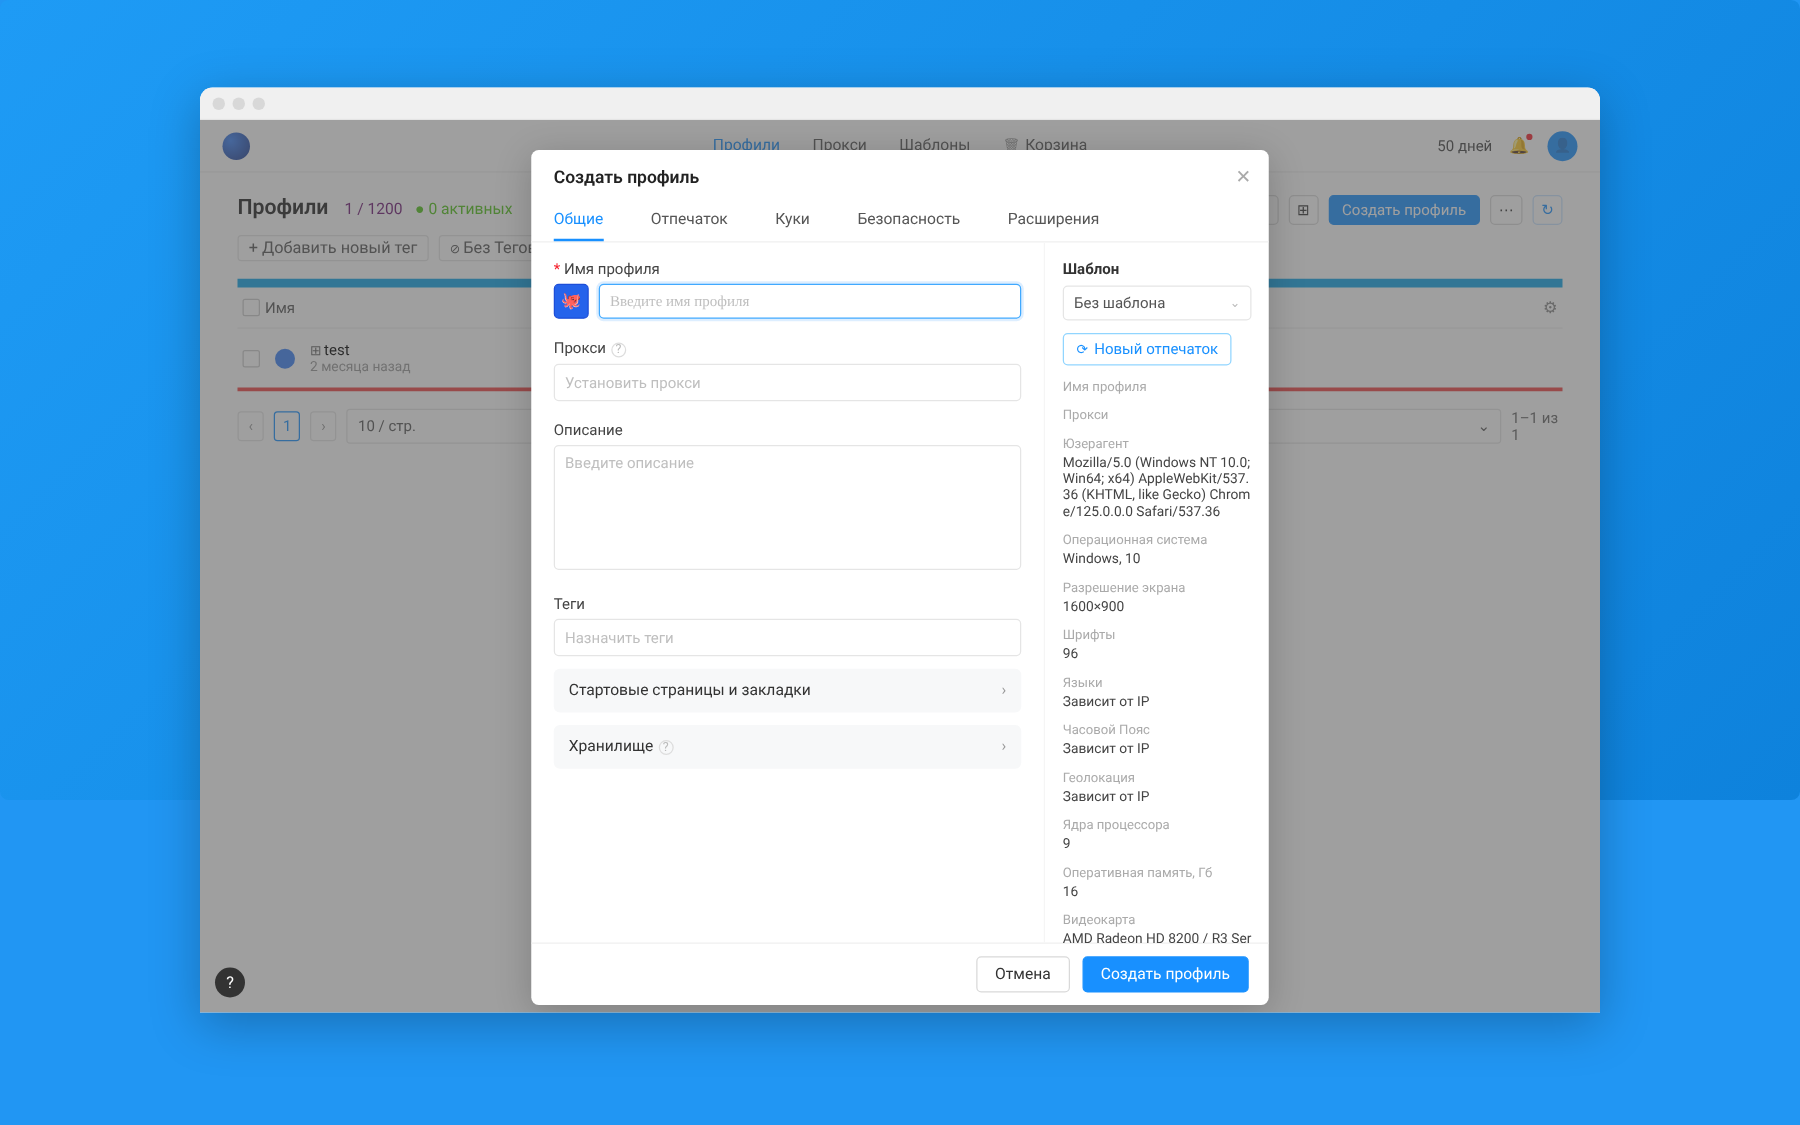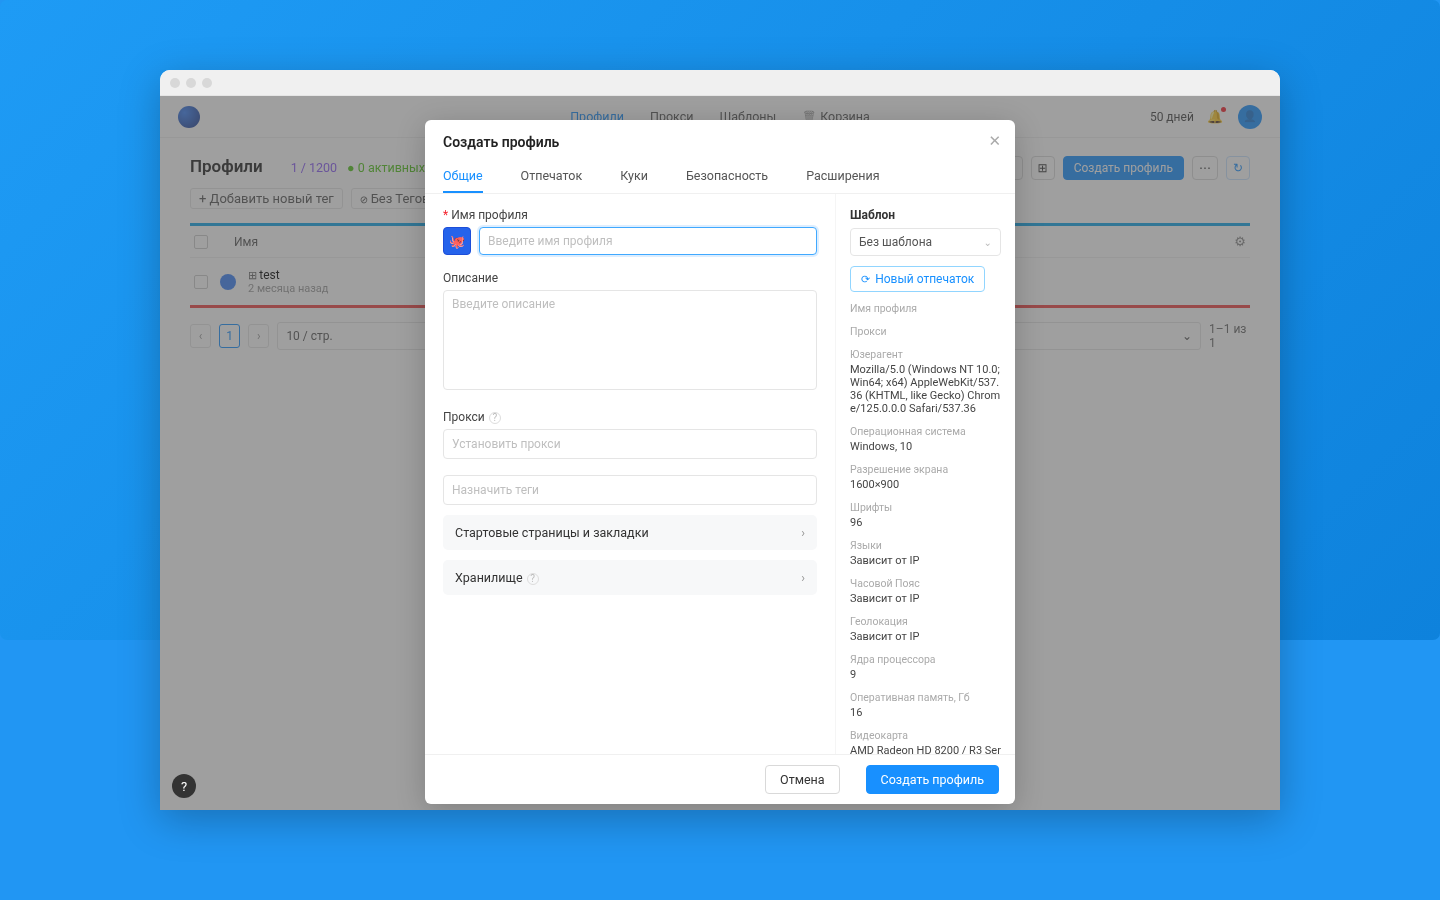--- a/index.html
+++ b/index.html
@@ -17,33 +17,33 @@
   .nav span.active{color:#1890ff;}
   .nav .trash{display:flex;align-items:center;gap:4px;}
   .nav .trash::before{content:"🗑";opacity:.6;font-size:11px;}
   .appbar-right{margin-left:auto; display:flex; align-items:center; gap:14px; font-size:12px; color:#444;}
   .bell{position:relative;font-size:13px;color:#666;}
   .bell::after{content:"";position:absolute;top:-2px;right:-2px;width:5px;height:5px;background:#f5222d;border-radius:50%;}
   .avatar{width:24px;height:24px;border-radius:50%;background:#1890ff;display:flex;align-items:center;justify-content:center;color:#fff;font-size:11px;}
 
   .page { position:absolute; top:68px; left:0; right:0; bottom:0; padding: 18px 30px; }
   .page h1{font-size:17px;font-weight:600;color:#222;display:inline-block;}
-  .page .count{font-size:12.5px;color:#8b5cf6;margin-left:24px;}
+  .page .count{font-size:12.5px;color:#701a75;margin-left:9px;}
   .page .active-count{font-size:12.5px;color:#52c41a;margin-left:6px;}
   .page .active-count::before{content:"● ";}
   .page-bar{float:right;display:flex;gap:8px;align-items:center;}
   .btn{border:1px solid #d9d9d9;background:#fff;padding:4px 10px;font-size:12px;border-radius:4px;color:#333;}
   .btn.primary{background:#1890ff;border-color:#1890ff;color:#fff;}
   .btn.icon{padding:4px 6px;}
   .btn.refresh{color:#1890ff;border-color:#c7e2ff;}
   .tagrow{margin-top:12px;display:flex;gap:8px;align-items:center;}
   .tagrow .chip{border:1px solid #e5e5e5;background:#fff;padding:2px 8px;font-size:13px;border-radius:3px;color:#555;}
   .tagrow .chip.add::before{content:"+ ";}
   .tagrow .chipx::before{content:"⊘ ";font-size:10px;}
-  .tablehead{margin-top:14px;padding:8px 4px;font-size:12px;color:#555;border-top:3px solid #0ea5e9;border-bottom:1px solid #f0f0f0;display:flex;align-items:center;gap:26px;}
+  .tablehead{margin-top:14px;padding:8px 4px;font-size:12px;color:#555;border-top:7px solid #0ea5e9;border-bottom:1px solid #f0f0f0;display:flex;align-items:center;gap:4px;}
   .tablehead .chk{width:14px;height:14px;border:1px solid #ccc;border-radius:2px;}
   .tablehead .gear{margin-left:auto;font-size:13px;color:#888;}
   .row{padding:10px 4px;display:flex;align-items:center;gap:12px;border-bottom:3px solid #ef4444;font-size:12px;}
   .row .chk{width:14px;height:14px;border:1px solid #ccc;border-radius:2px;}
   .row .picon{width:16px;height:16px;border-radius:50%;background:#3b82f6;}
   .row .meta{color:#999;font-size:11px;}
   .row .os{font-size:11px;color:#666;margin-right:2px;}
   .pager{margin-top:14px;display:flex;align-items:center;gap:8px;font-size:12px;}
   .pager .pbtn{width:24px;height:24px;border:1px solid #e5e5e5;border-radius:3px;display:flex;align-items:center;justify-content:center;color:#999;}
   .pager .pbtn.active{border-color:#1890ff;color:#1890ff;}
@@ -60,36 +60,36 @@
   .tabs{display:flex;gap:38px;border-bottom:1px solid #f0f0f0;padding:0 18px;margin-top:10px;font-size:12.5px;}
   .tabs span{padding:8px 0;color:#555;cursor:pointer;}
   .tabs span.active{color:#1890ff;border-bottom:2px solid #1890ff;}
   .mbody{flex:1;display:flex;overflow:hidden;}
   .mleft{flex:1;padding:14px 18px;overflow-y:auto;}
   .mright{width:180px;padding:14px 14px 0 14px;border-left:1px solid #f5f5f5;overflow-y:auto;font-size:11px;max-height:560px;}
   .label{font-size:12px;color:#444;margin-bottom:5px;display:block;}
   .label .req{color:#f5222d;margin-right:3px;}
   .namewrap{display:flex;gap:8px;align-items:stretch;}
   .pavatar{width:28px;height:28px;border-radius:4px;background:#2563eb;display:flex;align-items:center;justify-content:center;color:#fff;font-size:13px;border:1px solid #1d4ed8;}
-  .input{flex:1;border:1px solid #40a9ff;border-radius:4px;padding:5px 8px;font-size:12px;color:#333;box-shadow:0 0 0 2px rgba(24,144,255,.15);height:28px;}
+  .input{flex:1;border:1px solid #40a9ff;border-radius:4px;padding:5px 8px;font-size:12px;color:#333;box-shadow:0 0 0 2px rgba(24,144,255,.15);height:28px;font-family:Liberation Serif, serif;}
   .textarea{width:100%;border:1px solid #e5e5e5;border-radius:4px;padding:6px 8px;font-size:12px;color:#333;height:100px;resize:none;}
   .plain-input{width:100%;border:1px solid #e5e5e5;border-radius:4px;padding:6px 8px;font-size:12px;color:#333;height:30px;}
   .section{margin-top:16px;}
   .info{color:#bbb;font-size:10px;margin-left:4px;border:1px solid #ddd;border-radius:50%;width:12px;height:12px;display:inline-flex;align-items:center;justify-content:center;}
   .collapse{background:#f7f8f9;border-radius:5px;padding:10px 12px;font-size:12.5px;color:#333;display:flex;align-items:center;justify-content:space-between;margin-top:10px;cursor:pointer;gap:17px;}
   .collapse .chev{color:#999;}
   .select{width:100%;border:1px solid #e5e5e5;border-radius:4px;padding:5px 8px;font-size:12px;color:#555;display:flex;justify-content:space-between;align-items:center;height:28px;}
   .select .chev{color:#bbb;font-size:10px;}
   .mright .sec{margin-top:10px;}
   .mright .k{color:#aaa;font-size:10.5px;}
   .mright .v{color:#444;font-size:11px;margin-top:2px;word-break:break-all;}
   .mright .new-fp{margin-top:10px;border:1px solid #91d5ff;color:#1890ff;background:#fff;border-radius:4px;padding:5px 10px;font-size:12px;display:inline-flex;align-items:center;gap:5px;}
   .mright .new-fp::before{content:"⟳";font-size:11px;}
   .mright h4{font-size:12px;color:#333;margin-bottom:6px;}
-  .mfoot{border-top:1px solid #f0f0f0;padding:10px 16px;display:flex;justify-content:flex-end;gap:26px;}
+  .mfoot{border-top:1px solid #f0f0f0;padding:10px 16px;display:flex;justify-content:flex-end;gap:10px;}
   .mfoot .btn{padding:6px 14px;font-size:12.5px;}
   ::placeholder{color:#bfbfbf;}
 </style>
 </head>
 <body>
 
 <div class="outer">
   <div class="window">
     <div class="titlebar">
       <div class="dot"></div>
@@ -167,28 +167,29 @@
         <span>Расширения</span>
       </div>
       <div class="mbody">
         <div class="mleft">
           <label class="label"><span class="req">*</span><span>Имя профиля</span></label>
           <div class="namewrap">
             <div class="pavatar">🐙</div>
             <input class="input" placeholder="Введите имя профиля" style="">
           </div>
           <div class="section">
+            <label class="label"><span>Прокси</span><span class="info">?</span></label>
+            <input class="plain-input" placeholder="Установить прокси" style="">
+          </div>
+          <div class="section">
             <label class="label">Описание</label>
             <textarea class="textarea" placeholder="Введите описание" style=""></textarea>
           </div>
           <div class="section">
-            <label class="label"><span>Прокси</span><span class="info">?</span></label>
-            <input class="plain-input" placeholder="Установить прокси" style="">
-          </div>
-          <div class="section">
+            <label class="label">Теги</label>
             <input class="plain-input" placeholder="Назначить теги" style="">
           </div>
           <div class="collapse">
             <span>Стартовые страницы и закладки</span>
               <span class="chev">›</span>
           </div>
           <div class="collapse">
             <span><span>Хранилище</span><span class="info">?</span></span>
               <span class="chev">›</span>
           </div>

